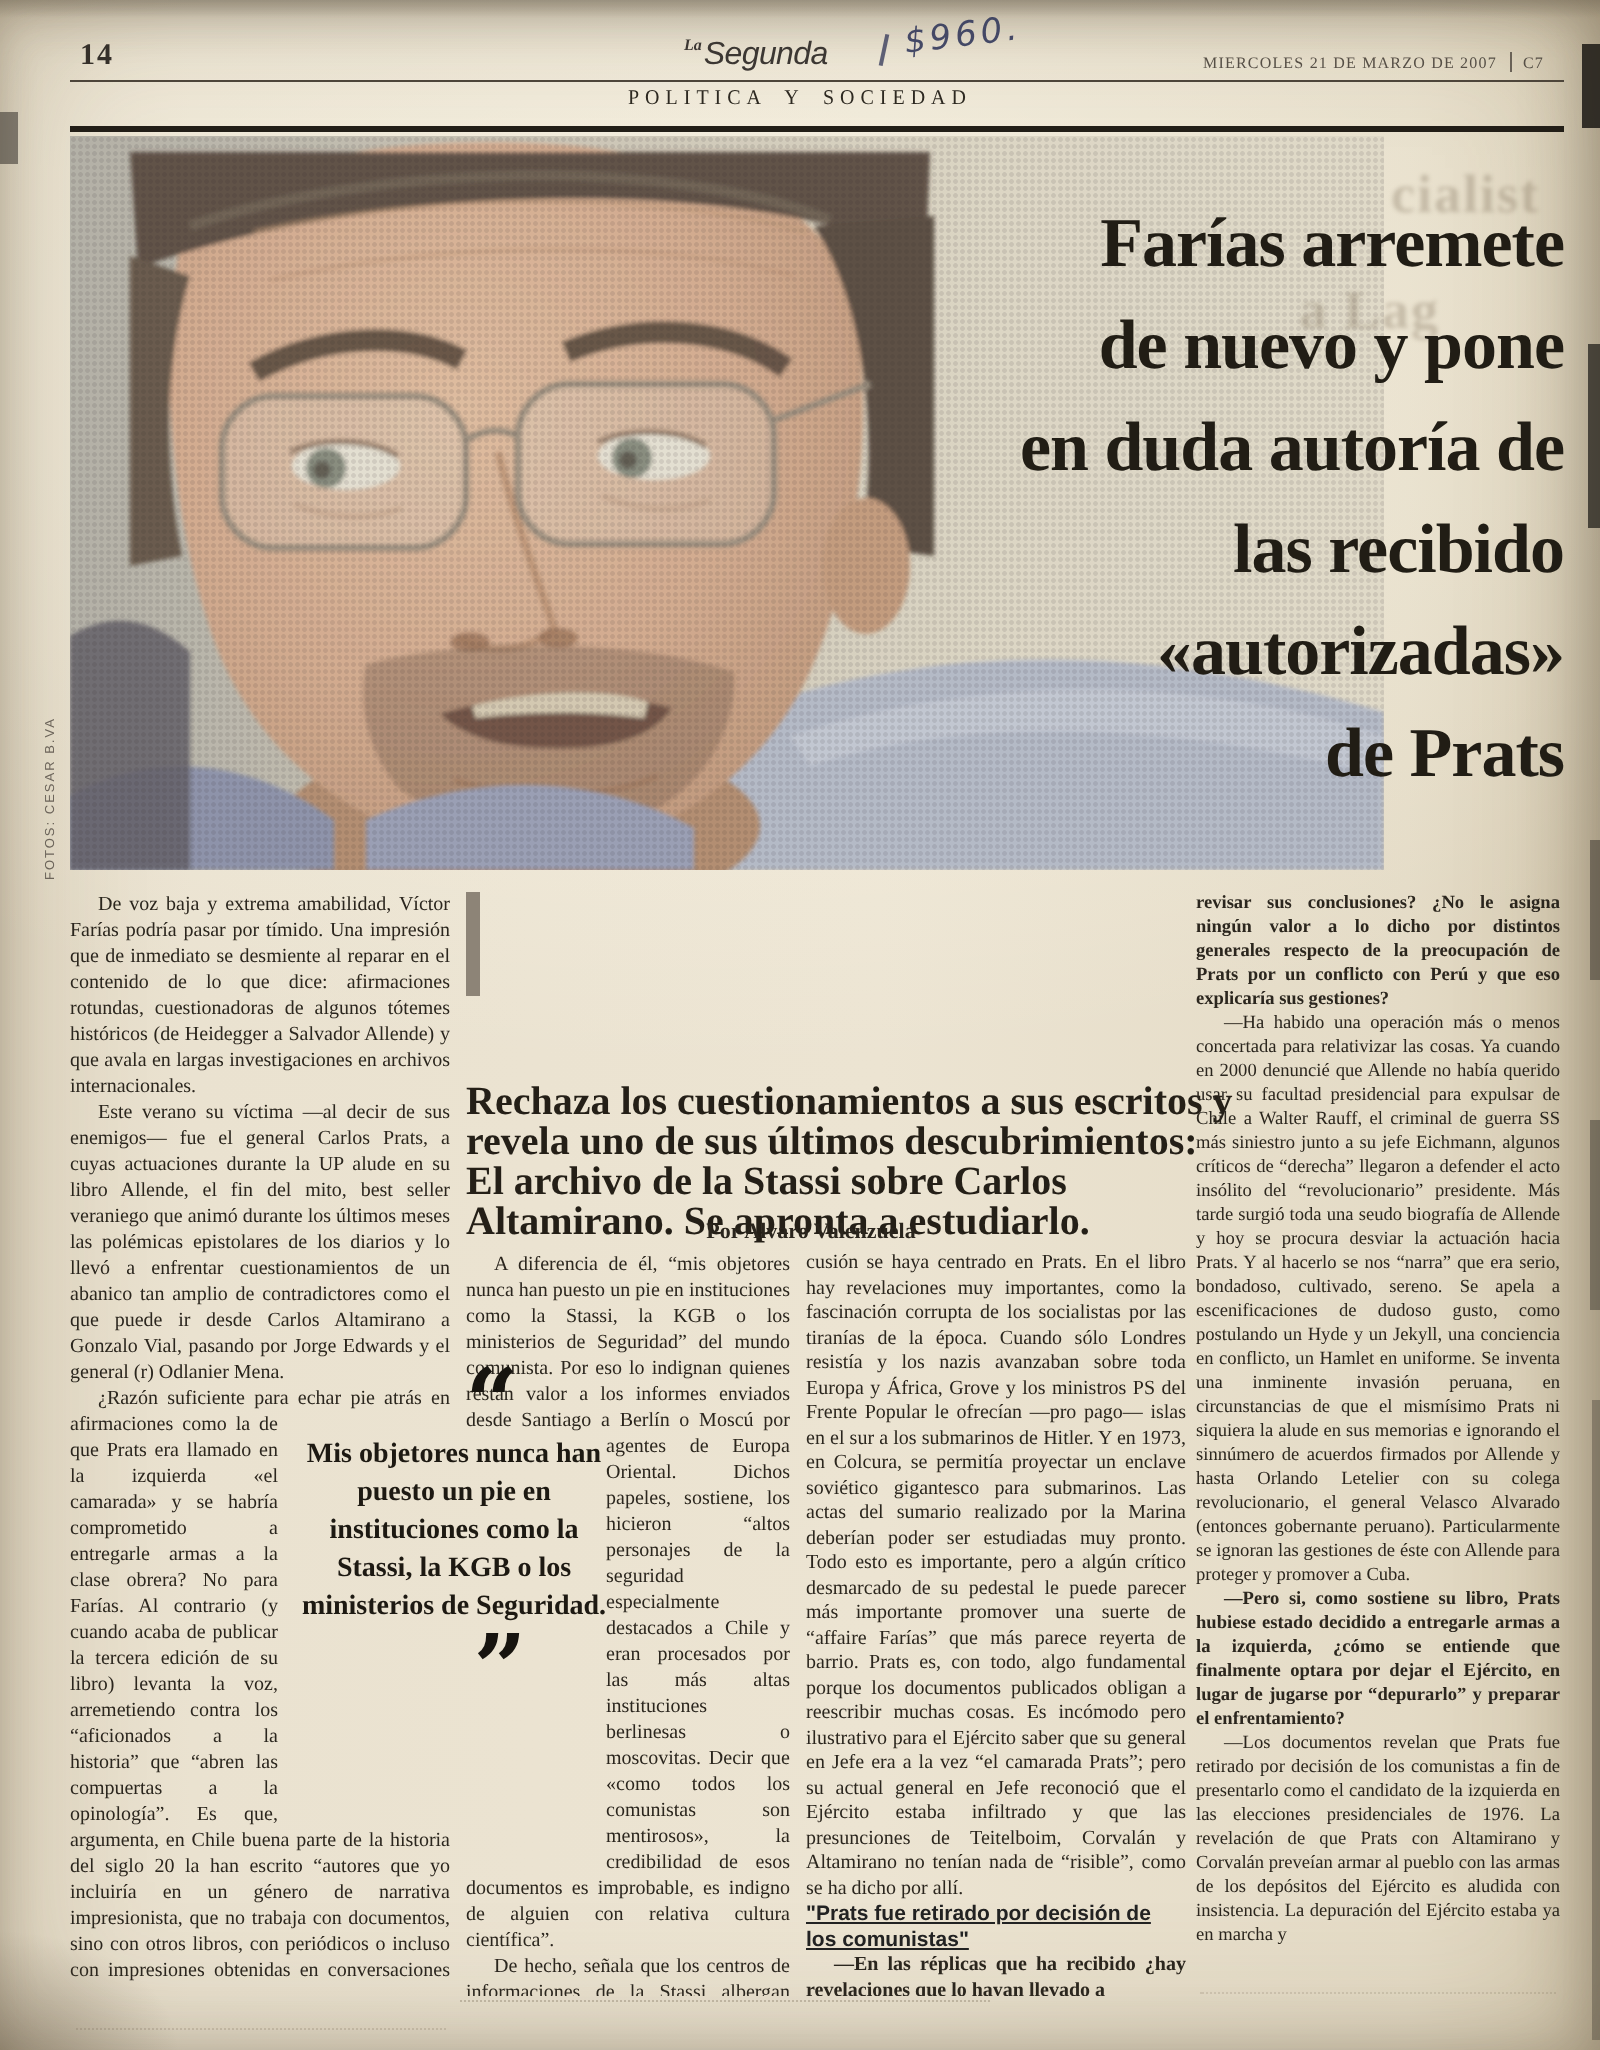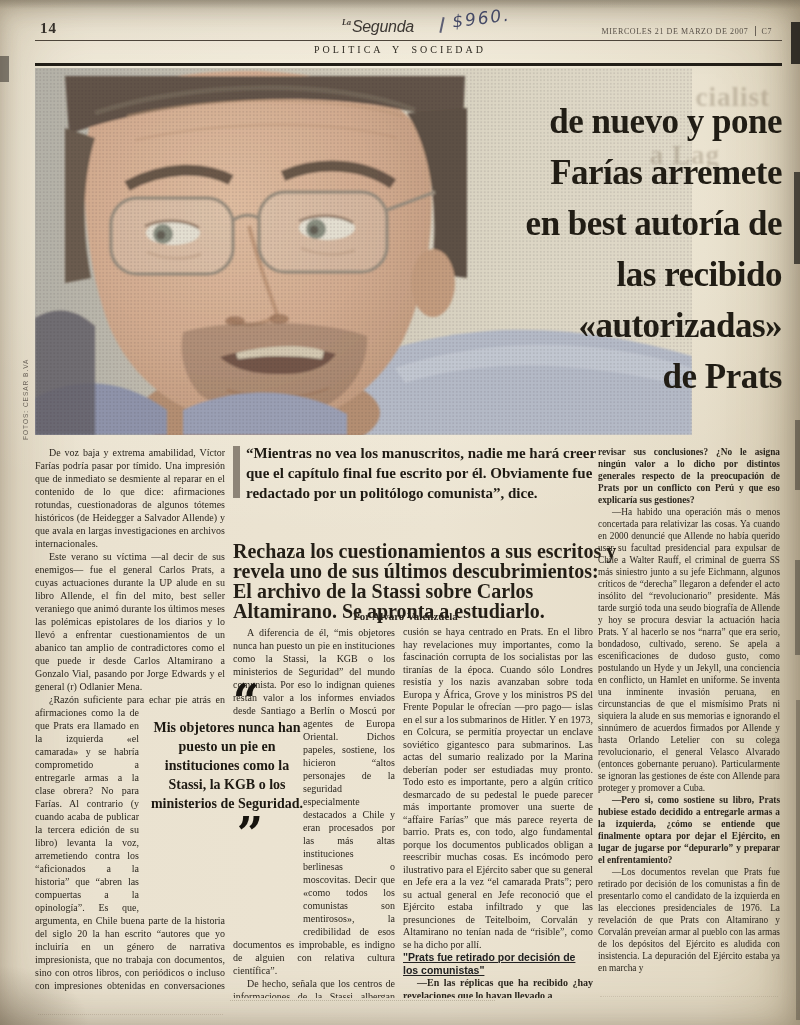--- a/index.html
+++ b/index.html
@@ -157,30 +157,29 @@
     </svg>
     <div class="halftone"></div>
     <div class="sepia"></div>
   </div>
   <div class="photo-credit">FOTOS: CESAR B.VA</div>
 
   <div class="ghost" style="right:30px;top:82px;">cialist</div>
   <div class="ghost" style="right:80px;top:140px;">a Lag</div>
 
   <div class="headline">
+    <div>Farías arremete</div>
     <div>de nuevo y pone</div>
-    <div>Farías arremete</div>
-    <div>en best autoría de</div>
+    <div>en duda autoría de</div>
     <div>las recibido</div>
     <div>«autorizadas»</div>
     <div>de Prats</div>
   </div>
 
   <div class="leadbar"></div>
-  <div class="leadquote">“Mientras no vea los manuscritos, nadie me hará creer que el capítulo final fue escrito por él. Obviamente fue redactado por un politólogo comunista”, dice.</div>
   <div class="deck">Rechaza los cuestionamientos a sus escritos y revela uno de sus últimos descubrimientos: El archivo de la Stassi sobre Carlos Altamirano. Se apronta a estudiarlo.</div>
   <div class="byline">Por Alvaro Valenzuela</div>
 
   <div class="col" id="col1">
     <p>De voz baja y extrema amabilidad, Víctor Farías podría pasar por tímido. Una impresión que de inmediato se desmiente al reparar en el contenido de lo que dice: afirmaciones rotundas, cuestionadoras de algunos tótemes históricos (de Heidegger a Salvador Allende) y que avala en largas investigaciones en archivos internacionales.</p>
     <p>Este verano su víctima —al decir de sus enemigos— fue el general Carlos Prats, a cuyas actuaciones durante la UP alude en su libro Allende, el fin del mito, best seller veraniego que animó durante los últimos meses las polémicas epistolares de los diarios y lo llevó a enfrentar cuestionamientos de un abanico tan amplio de contradictores como el que puede ir desde Carlos Altamirano a Gonzalo Vial, pasando por Jorge Edwards y el general (r) Odlanier Mena.</p>
     <p><span>¿Razón suficiente para echar pie atrás</span> <span class="fr"></span><span>en afirmaciones como la de que Prats era llamado en la izquierda «el camarada» y se habría comprometido a entregarle armas a la clase obrera? No para Farías. Al contrario (y cuando acaba de publicar la tercera edición de su libro) levanta la voz, arremetiendo contra los “aficionados a la historia” que “abren las compuertas a la opinología”. Es que, argumenta, en Chile buena parte de la historia del siglo 20 la han escrito “autores que yo incluiría en un género de narrativa impresionista, que no trabaja con documentos, sino con otros libros, con periódicos o incluso con impresiones obtenidas en conversaciones más o menos informales y con características de copucha ilustrada”.</span></p>
 
   </div>
 

